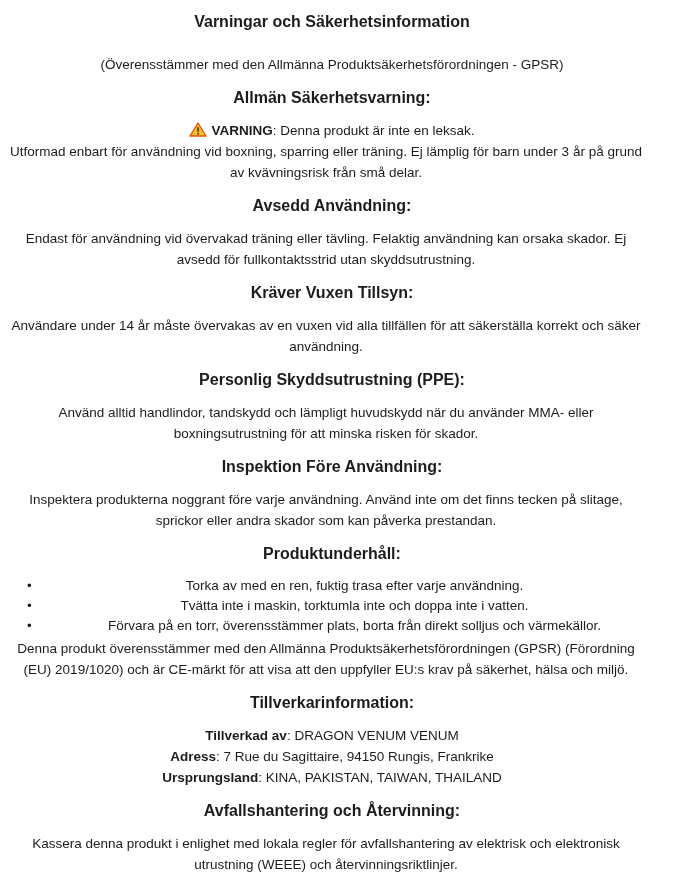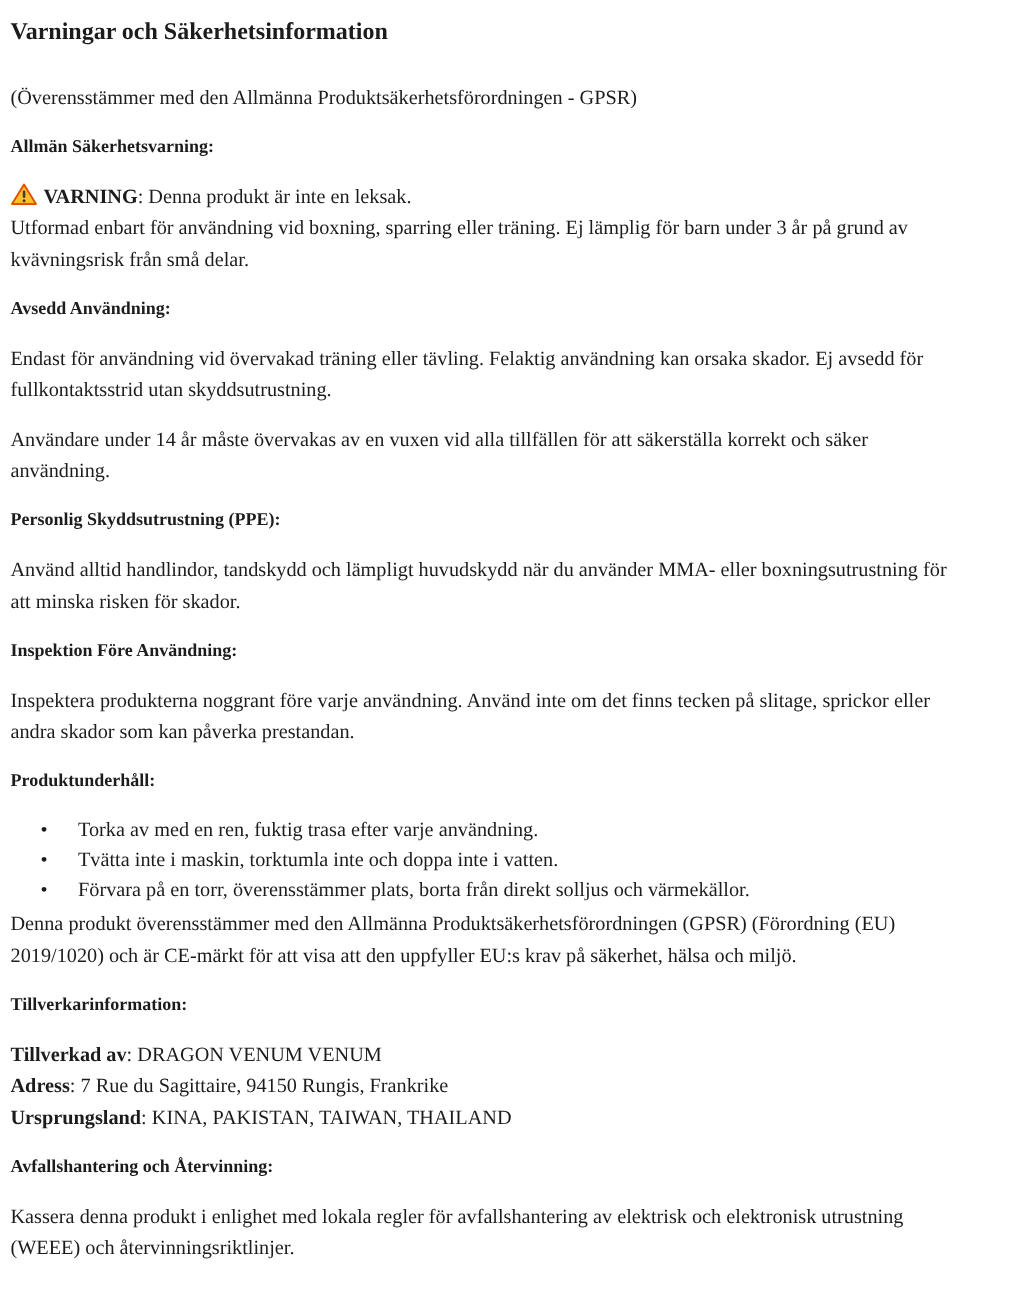--- a/index.html
+++ b/index.html
@@ -6,42 +6,43 @@
     margin: 0;
     padding: 0;
     background: #ffffff;
   }
   .page {
     position: relative;
     width: 670px;
     height: 877px;
     background: #ffffff;
     overflow: hidden;
-    font-family: Liberation Serif, serif;
+    font-family: Liberation Sans, sans-serif;
     color: #1c1c1c;
+    text-align: center;
   }
   .content {
     position: absolute;
     top: 12px;
     left: 7px;
     width: 650px;
     font-size: 13.5px;
     line-height: 21px;
   }
   .doc-title {
     font-size: 16px;
     font-weight: bold;
     line-height: 20px;
     margin: 0 0 22px 0;
   }
   .subtitle {
     margin: 0 0 12px 0;
   }
   h2.sec-heading {
-    font-size: 12px;
+    font-size: 16px;
     font-weight: bold;
     line-height: 21px;
     margin: 0 0 12px 0;
   }
   p.body-par {
     margin: 0 12px 12px 0;
   }
   p.warn-line {
     margin: 0;
   }
@@ -101,20 +102,21 @@
           <rect x="8.2" y="5" width="1.7" height="5" rx="0.8" fill="#4E342E"></rect>
           <circle cx="9.05" cy="11.8" r="1" fill="#4E342E"></circle>
         </svg>
       </span><strong>VARNING</strong><span>: Denna produkt är inte en leksak.</span>
     </p>
     <p class="body-par">Utformad enbart för användning vid boxning, sparring eller träning. Ej lämplig för barn under 3 år på grund av kvävningsrisk från små delar.</p>
 
     <h2 class="sec-heading">Avsedd Användning:</h2>
     <p class="body-par">Endast för användning vid övervakad träning eller tävling. Felaktig användning kan orsaka skador. Ej avsedd för fullkontaktsstrid utan skyddsutrustning.</p>
 
+    <h2 class="sec-heading">Kräver Vuxen Tillsyn:</h2>
     <p class="body-par">Användare under 14 år måste övervakas av en vuxen vid alla tillfällen för att säkerställa korrekt och säker användning.</p>
 
     <h2 class="sec-heading">Personlig Skyddsutrustning (PPE):</h2>
     <p class="body-par">Använd alltid handlindor, tandskydd och lämpligt huvudskydd när du använder MMA- eller boxningsutrustning för att minska risken för skador.</p>
 
     <h2 class="sec-heading">Inspektion Före Användning:</h2>
     <p class="body-par">Inspektera produkterna noggrant före varje användning. Använd inte om det finns tecken på slitage, sprickor eller andra skador som kan påverka prestandan.</p>
 
     <h2 class="sec-heading">Produktunderhåll:</h2>
     <ul class="bullet-list">

